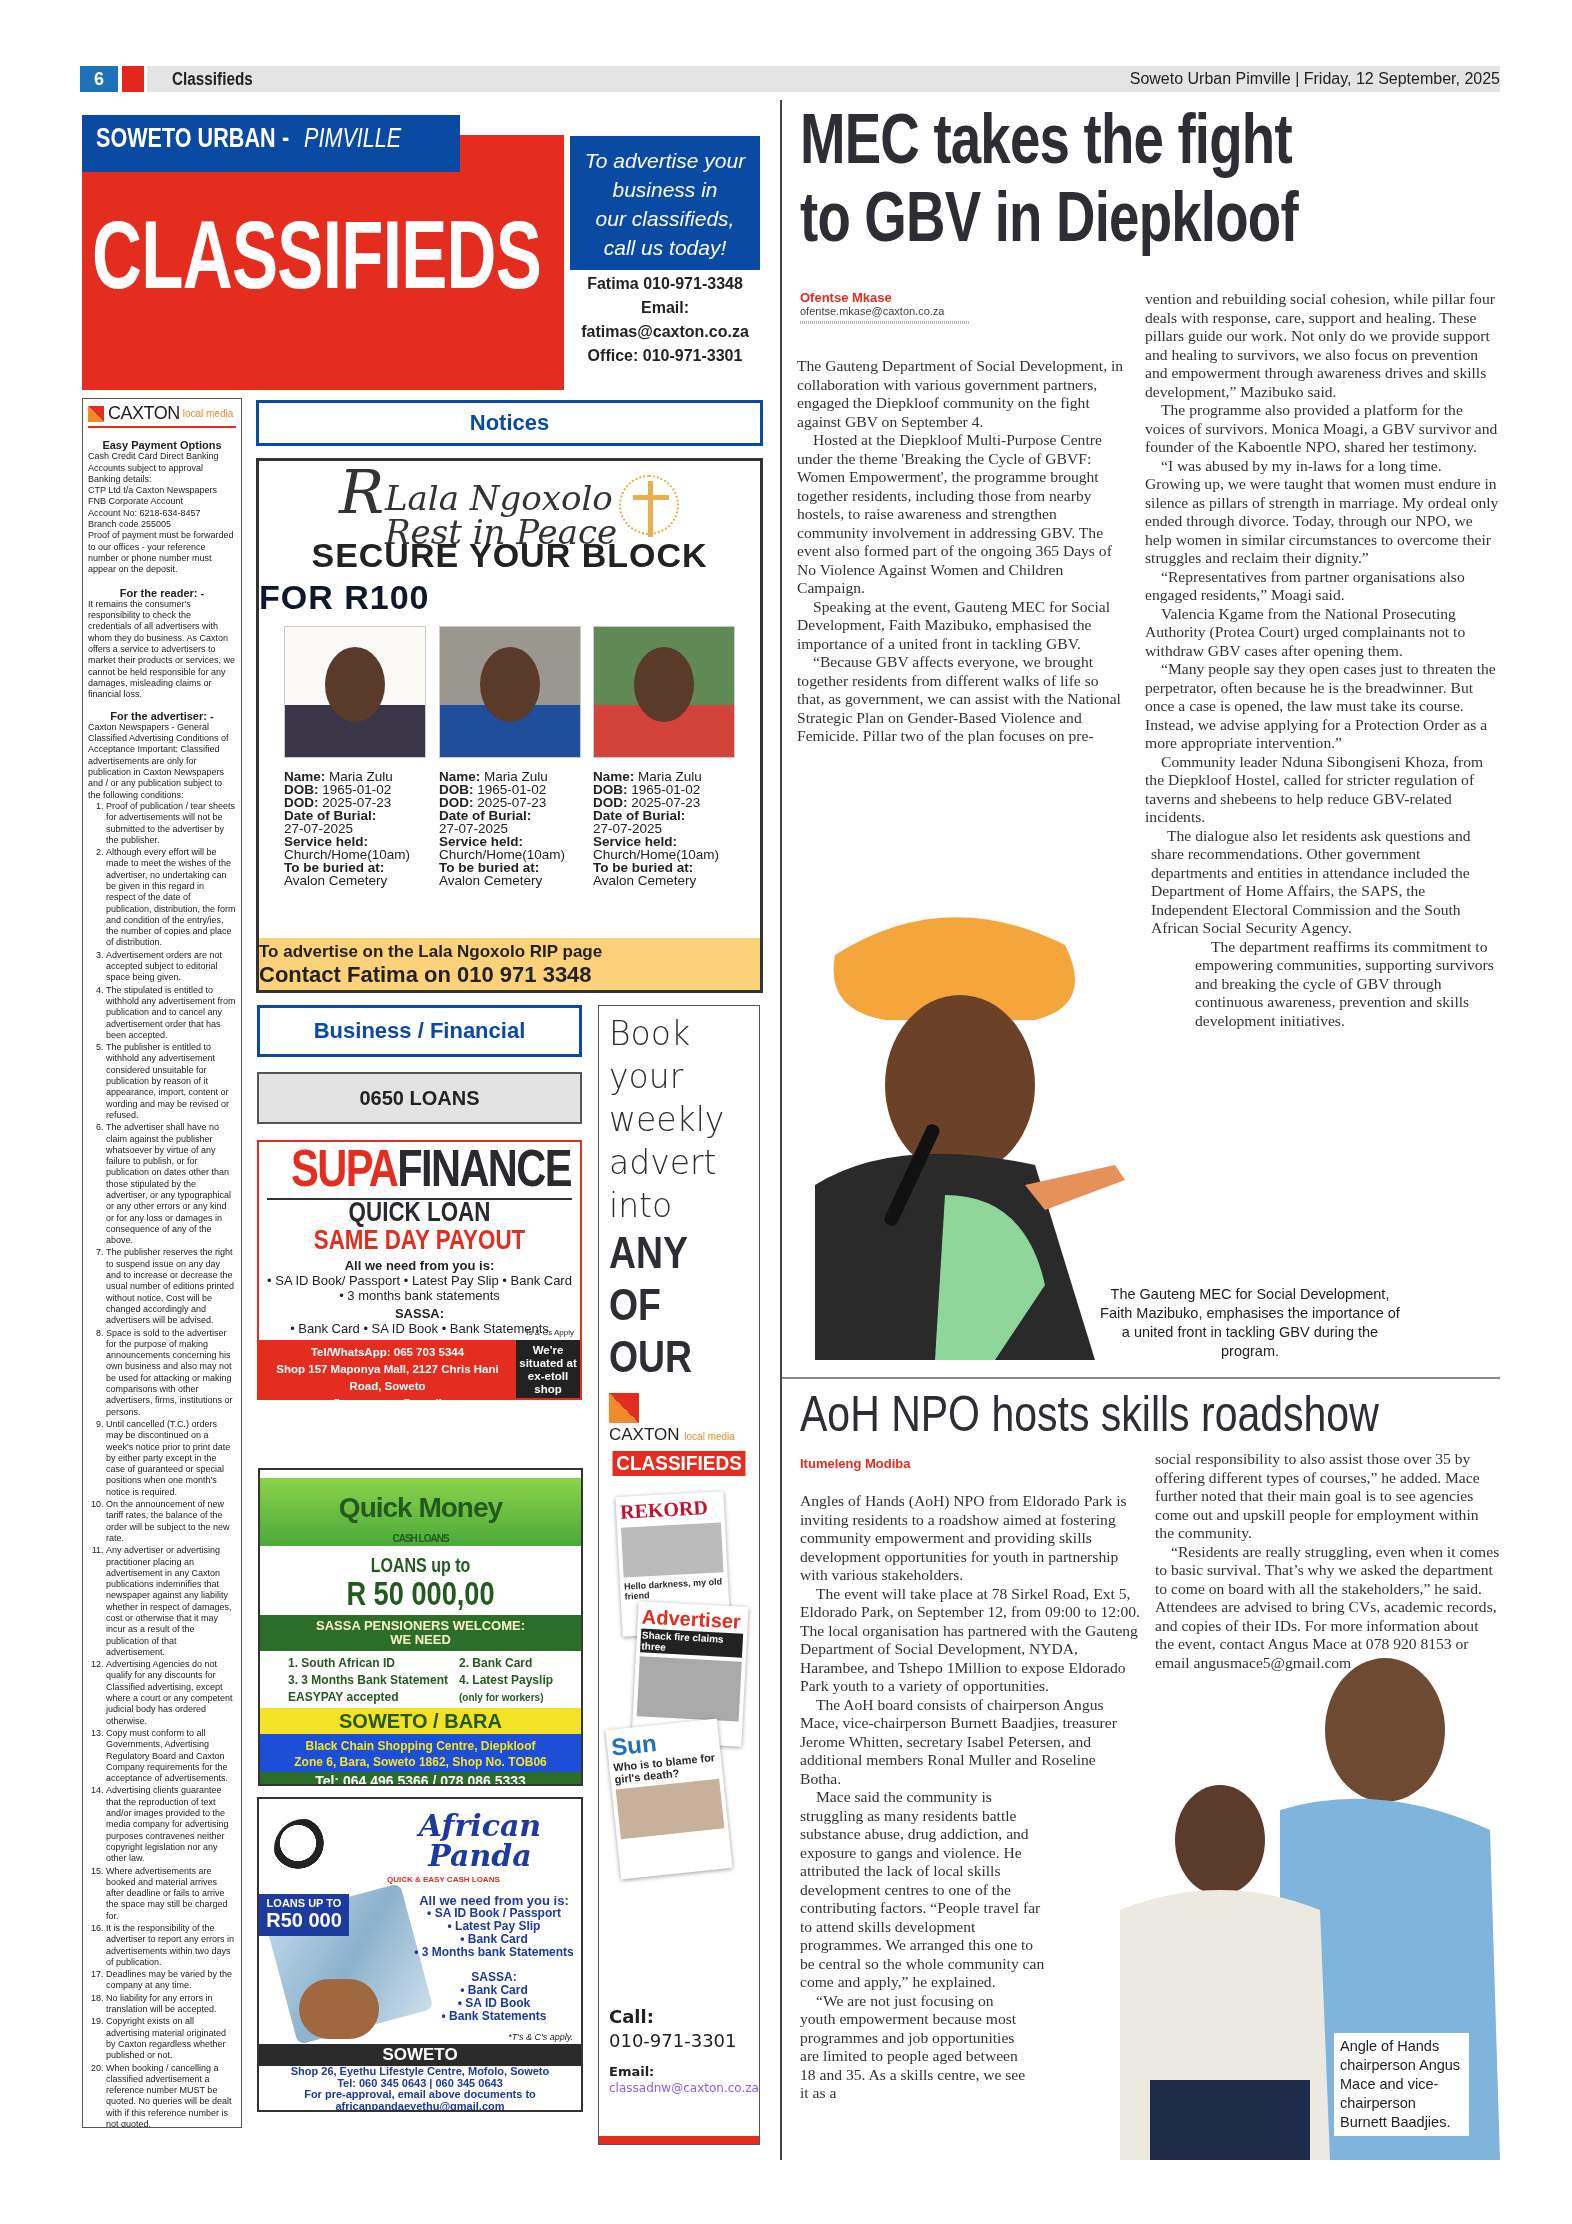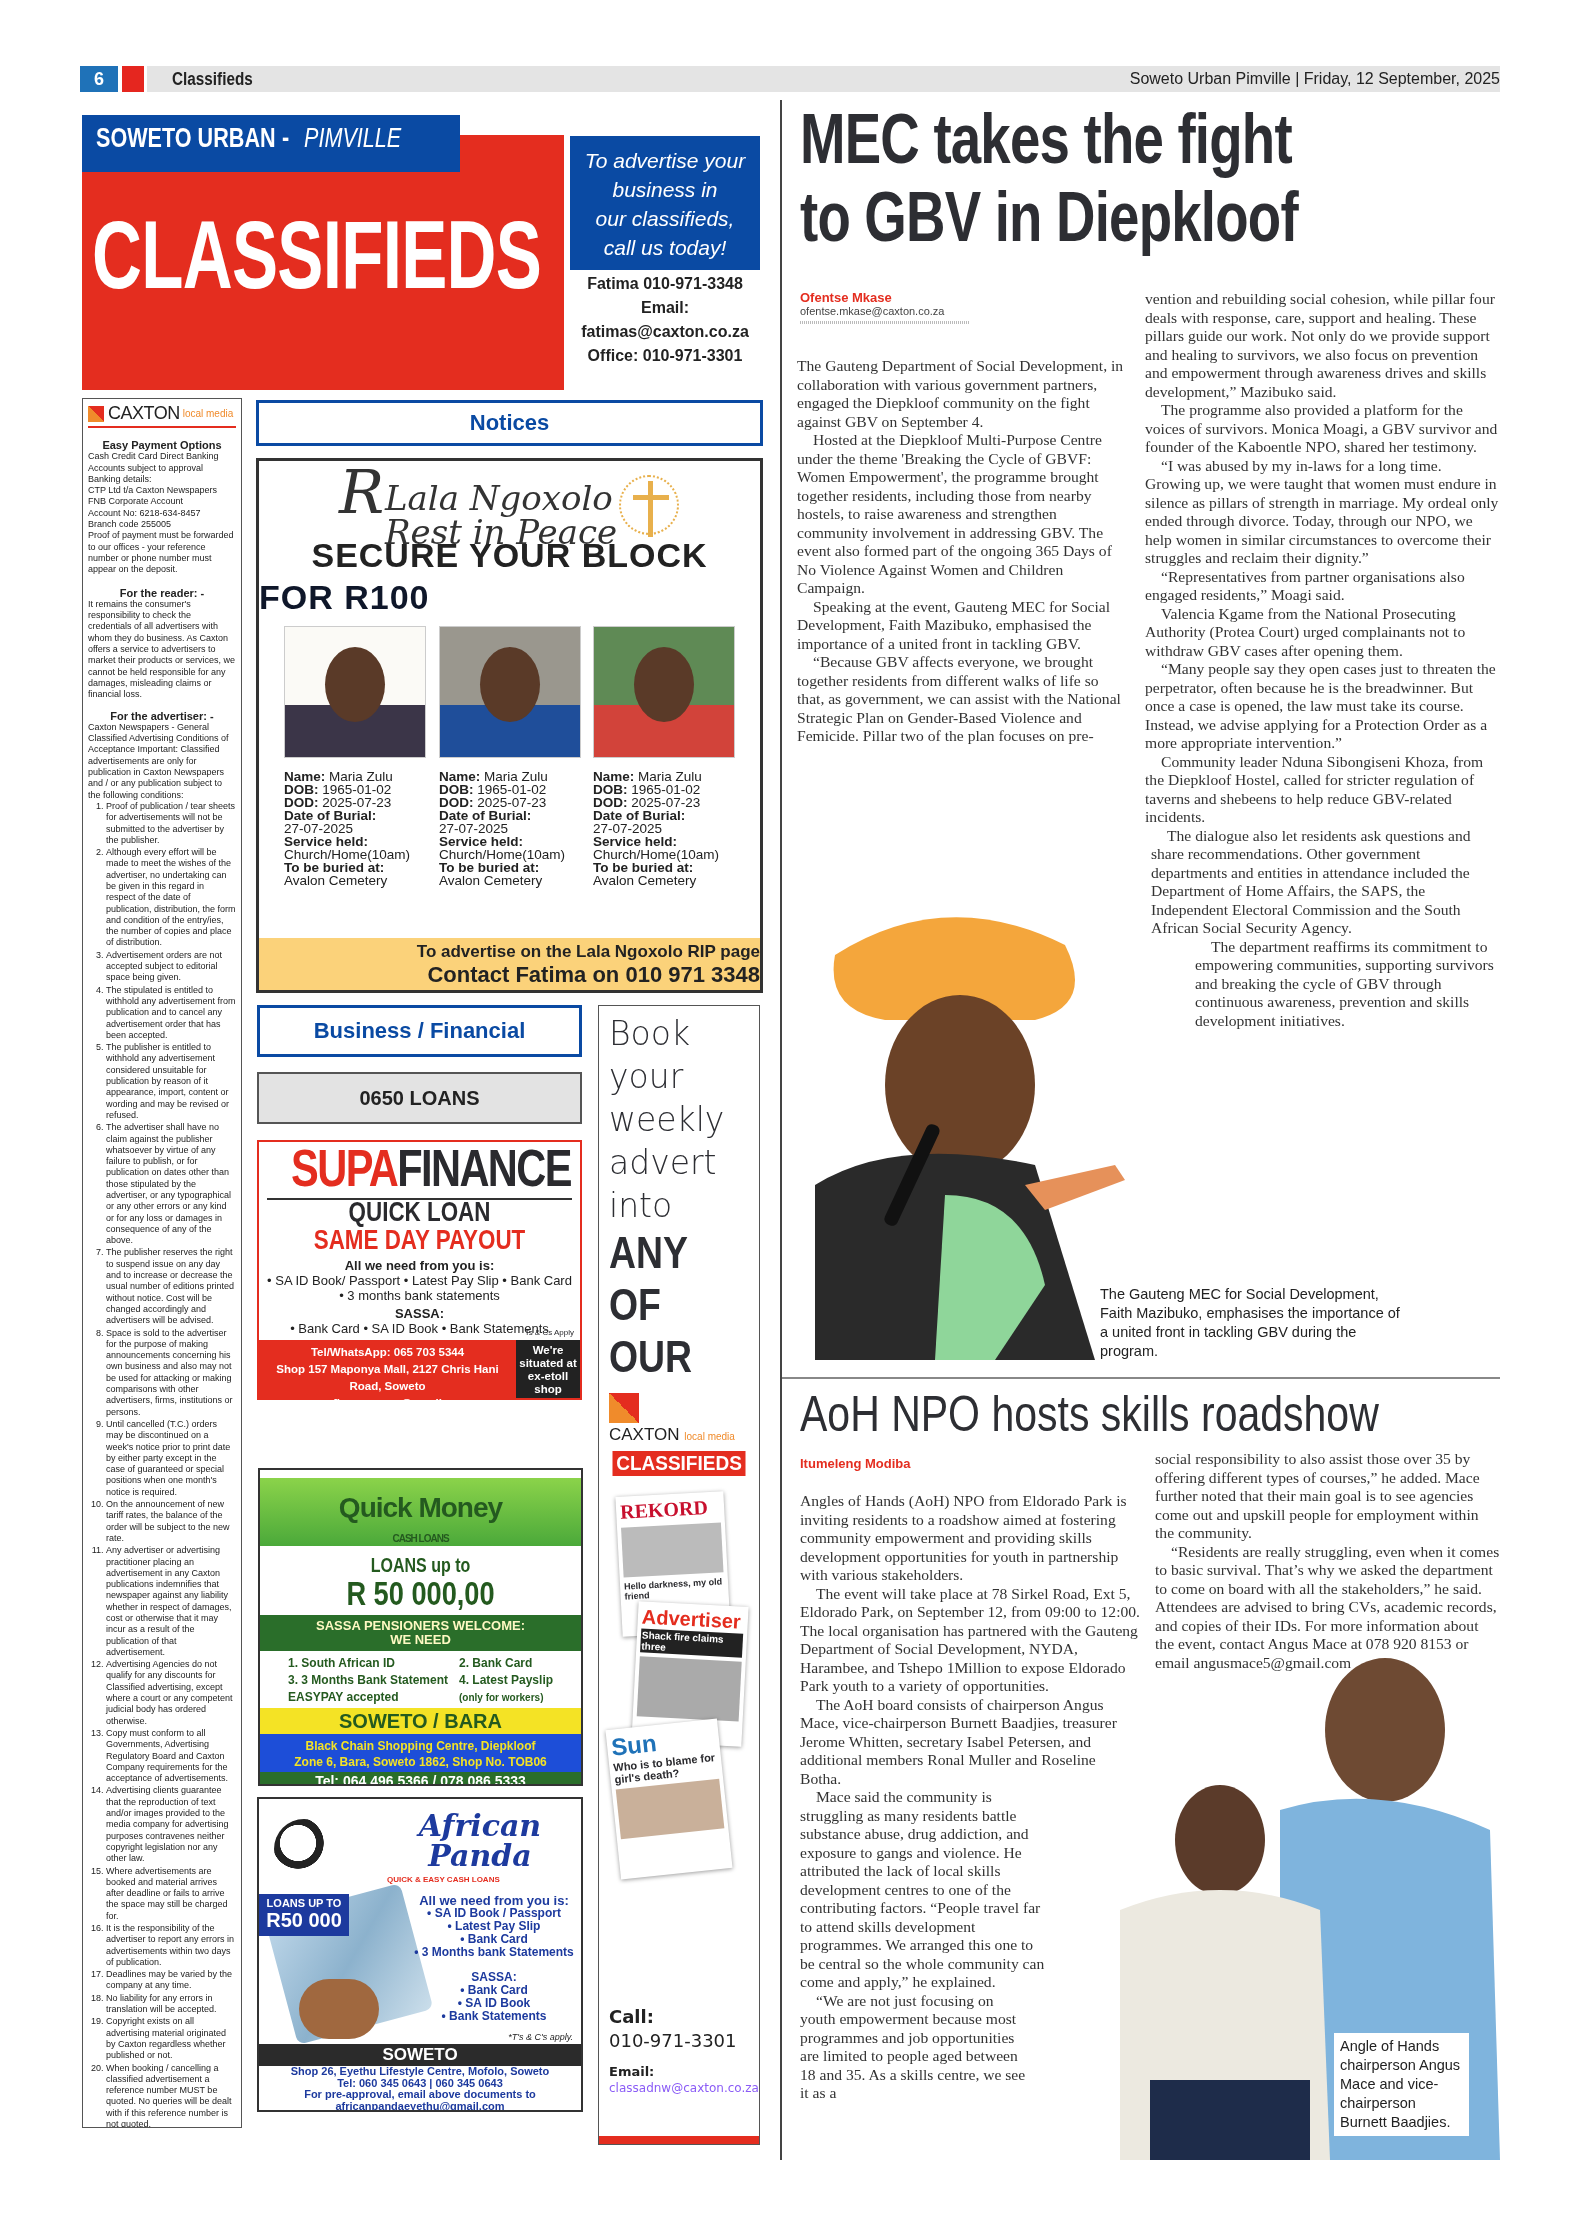--- a/index.html
+++ b/index.html
@@ -35,21 +35,21 @@
 #rip .script .big{font-size:60px;position:absolute;left:-10px;top:-6px}
 #rip .sun{position:absolute;left:360px;top:14px;width:60px;height:60px;border-radius:50%;border:2px dotted #e8b04c}
 #rip .sun:before{content:"";position:absolute;left:27px;top:4px;width:5px;height:56px;background:#e8b04c}
 #rip .sun:after{content:"";position:absolute;left:12px;top:18px;width:36px;height:5px;background:#e8b04c}
 #rip .secure{position:absolute;top:75px;width:100%;text-align:center;font:bold 34px "Liberation Sans",sans-serif;color:#222;letter-spacing:1px}
 #rip .price{position:absolute;top:117px;width:100%;text-align:left;font:bold 34px "Liberation Sans",sans-serif;color:#0f172a;letter-spacing:1px}
 .ripcard{position:absolute;top:165px;width:142px}
 .ripphoto{width:142px;height:132px;border:1px solid #ccc}
 .ripinfo{margin-top:12px;font:13.5px "Liberation Sans",sans-serif;line-height:13px;color:#222}
 .ripinfo b{font-weight:bold}
-#rip .footer{position:absolute;left:0;bottom:0;width:100%;height:52px;background:#fbd27a;text-align:right;font:bold 17px "Liberation Sans",sans-serif;color:#222;padding-top:4px}
+#rip .footer{position:absolute;left:0;bottom:0;width:100%;height:52px;background:#fbd27a;text-align:left;font:bold 17px "Liberation Sans",sans-serif;color:#222;padding-top:4px}
 #rip .footer .l2{font-size:22px}
 
 #loans-cat{left:257px;top:1072px;width:325px;height:52px;background:#e3e3e3;border:2px solid #555;text-align:center;font:bold 20px "Liberation Sans",sans-serif;line-height:48px;color:#222;transform:scaleX(1)}
 #supa{left:257px;top:1140px;width:325px;height:260px;border:2px solid #e42d1f;background:#fff;font-family:"Liberation Sans",sans-serif;text-align:center}
 #supa .t1{font:bold 52px "Liberation Sans",sans-serif;letter-spacing:-2px;margin-top:-4px;transform:scaleX(.8)}
 #supa .t1 .r{color:#e42d1f}
 #supa .t2{font:bold 28px "Liberation Sans",sans-serif;line-height:28px;transform:scaleX(.8);margin-top:-2px}
 #supa .t3{font:bold 28px "Liberation Sans",sans-serif;line-height:28px;color:#e42d1f;transform:scaleX(.8)}
 #supa .s{font-size:13px;line-height:15px;color:#222}
 #supa .foot{position:absolute;left:0;bottom:0;width:100%;height:58px;display:flex}
@@ -96,21 +96,21 @@
 #vrule{left:780px;top:100px;width:2px;height:2060px;background:#444}
 #a1title{left:800px;top:100px;font:bold 70px "Liberation Sans",sans-serif;line-height:78px;color:#2d2e33;transform:scaleX(.78);transform-origin:left;letter-spacing:-1px;white-space:nowrap}
 .byline{font:bold 13px "Liberation Sans",sans-serif;color:#e42d1f}
 .bymail{font:11px "Liberation Sans",sans-serif;color:#444}
 .body{font:15.6px "Liberation Serif",serif;line-height:18.5px;color:#333}
 .body p{text-indent:16px}
 .body p.first{text-indent:0}
 #a1c1{left:797px;top:357px;width:330px}
 #a1c2{left:1145px;top:290px;width:355px}
 #mecphoto{left:795px;top:765px;width:345px;height:595px}
-#a1caption{left:1100px;top:1285px;width:300px;font:14.5px "Liberation Sans",sans-serif;line-height:19px;color:#222}
+#a1caption{left:1100px;top:1285px;width:300px;text-align:center;font:14.5px "Liberation Sans",sans-serif;line-height:19px;color:#222}
 #hrule{left:782px;top:1377px;width:718px;height:2px;background:#888}
 #a2title{left:800px;top:1385px;font:50px "Liberation Sans",sans-serif;color:#2d2e33;transform:scaleX(.82);transform-origin:left;white-space:nowrap}
 #a2by{left:800px;top:1456px}
 #a2c1{left:800px;top:1492px;width:340px}
 #a2c2{left:1155px;top:1450px;width:345px}
 #a2photo{left:1080px;top:1640px;width:420px;height:520px}
 #a2caption{left:1334px;top:2033px;width:135px;background:#fff;padding:4px 6px;font:14.5px "Liberation Sans",sans-serif;line-height:19px;color:#222}
 </style>
 </head>
 <body>

